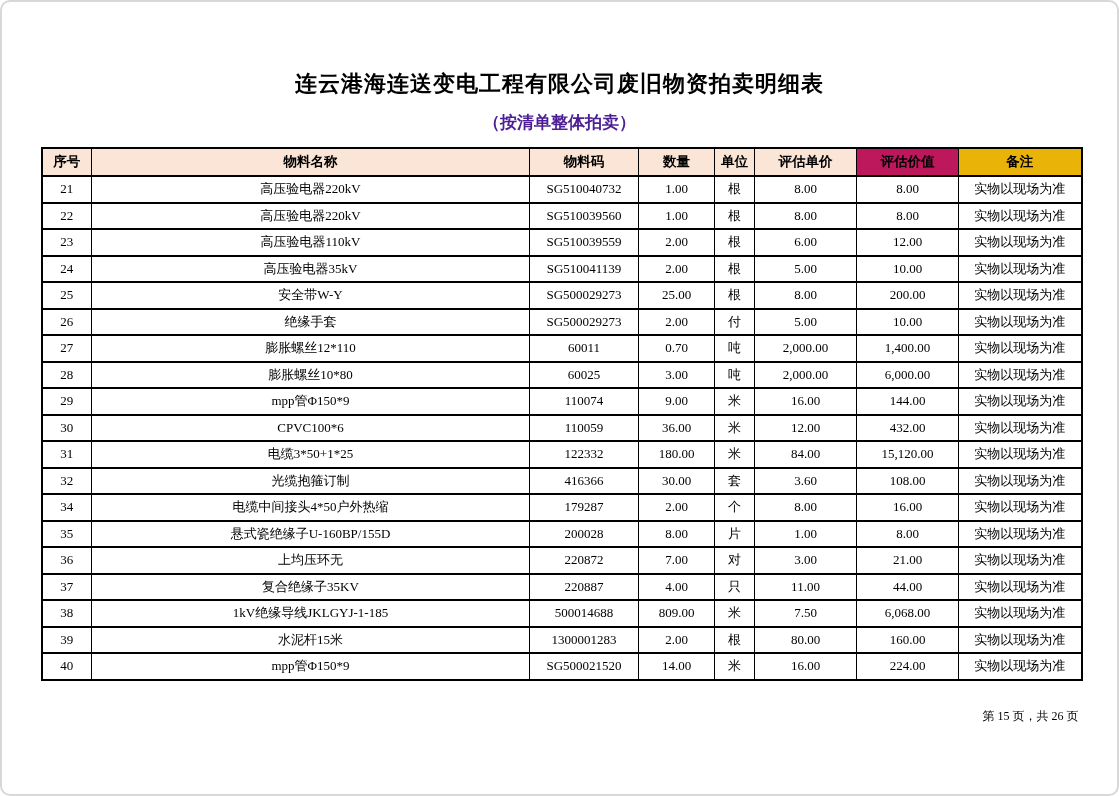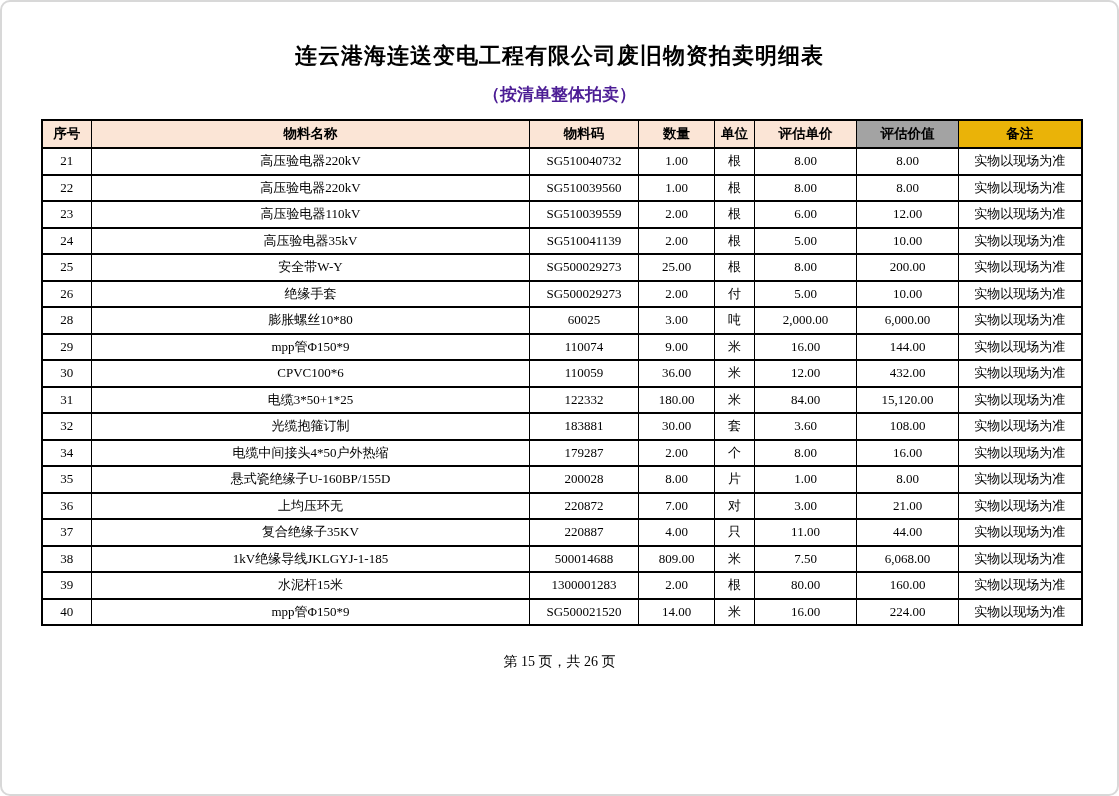--- a/index.html
+++ b/index.html
@@ -8,21 +8,21 @@
     background: #ffffff;
     border: 2px solid #d8d8d8;
     border-radius: 10px;
     font-family: "Liberation Serif", "DejaVu Serif", serif;
     color: #000;
     overflow: hidden;
   }
   .page {
     width: 1038px;
     margin: 0 auto;
-    padding-top: 40px;
+    padding-top: 68px;
   }
   .title {
     text-align: center;
     font-family: "Liberation Sans", "DejaVu Sans", sans-serif;
     font-weight: bold;
     font-size: 22px;
     line-height: 28px;
     color: #000;
     letter-spacing: 1px;
   }
@@ -63,22 +63,22 @@
   }
   col.c0 { width: 50px; }
   col.c1 { width: 438px; }
   col.c2 { width: 109px; }
   col.c3 { width: 76px; }
   col.c4 { width: 40px; }
   col.c5 { width: 102px; }
   col.c6 { width: 102px; }
   col.c7 { width: 123px; }
   .footer {
-    text-align: center;
-    font-size: 14px;
+    text-align: right;
+    font-size: 12px;
     margin-top: 27px;
   }
 </style>
 </head>
 <body>
 
 <div class="page">
   <div class="title">连云港海连送变电工程有限公司废旧物资拍卖明细表</div>
   <div class="subtitle" style="color: #4c1d95;">（按清单整体拍卖）</div>
 
@@ -94,21 +94,21 @@
         <col class="c7">
     </colgroup>
     <thead>
       <tr>
           <th style="background: rgb(251, 229, 214);">序号</th>
           <th style="background: rgb(251, 229, 214);">物料名称</th>
           <th style="background: rgb(251, 229, 214);">物料码</th>
           <th style="background: rgb(251, 229, 214);">数量</th>
           <th style="background: rgb(251, 229, 214); text-align: center;">单位</th>
           <th style="background: rgb(251, 229, 214);">评估单价</th>
-          <th style="background: #a3a3a3;">评估价值</th>
+          <th style="background: #be185d;">评估价值</th>
           <th style="background: #eab308;">备注</th>
         </tr>
     </thead>
     <tbody>
         <tr>
           <td>21</td>
           <td>高压验电器220kV</td>
           <td>SG510040732</td>
           <td>1.00</td>
           <td>根</td>
@@ -157,20 +157,30 @@
           <td>实物以现场为准</td>
         </tr>
         <tr>
           <td>26</td>
           <td>绝缘手套</td>
           <td>SG500029273</td>
           <td>2.00</td>
           <td>付</td>
           <td>5.00</td>
           <td>10.00</td>
+          <td>实物以现场为准</td>
+        </tr>
+        <tr>
+          <td>27</td>
+          <td>膨胀螺丝12*110</td>
+          <td>60011</td>
+          <td>0.70</td>
+          <td>吨</td>
+          <td>2,000.00</td>
+          <td>1,400.00</td>
           <td>实物以现场为准</td>
         </tr>
         <tr>
           <td>28</td>
           <td>膨胀螺丝10*80</td>
           <td>60025</td>
           <td>3.00</td>
           <td>吨</td>
           <td>2,000.00</td>
           <td>6,000.00</td>
@@ -202,21 +212,21 @@
           <td>122332</td>
           <td>180.00</td>
           <td>米</td>
           <td>84.00</td>
           <td>15,120.00</td>
           <td>实物以现场为准</td>
         </tr>
         <tr>
           <td>32</td>
           <td>光缆抱箍订制</td>
-          <td>183881</td>
+          <td>416366</td>
           <td>30.00</td>
           <td>套</td>
           <td>3.60</td>
           <td>108.00</td>
           <td>实物以现场为准</td>
         </tr>
         <tr>
           <td>34</td>
           <td>电缆中间接头4*50户外热缩</td>
           <td>179287</td>

